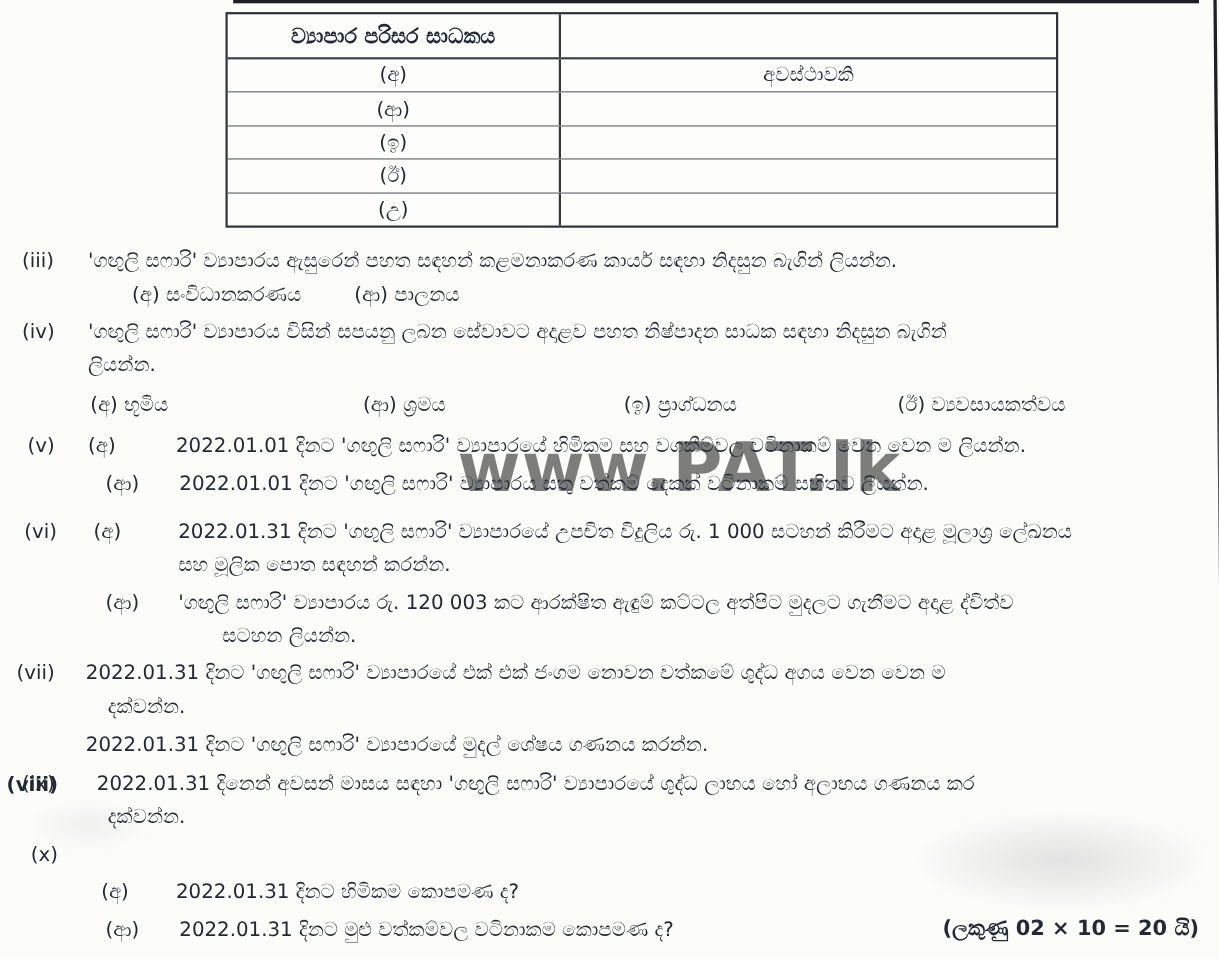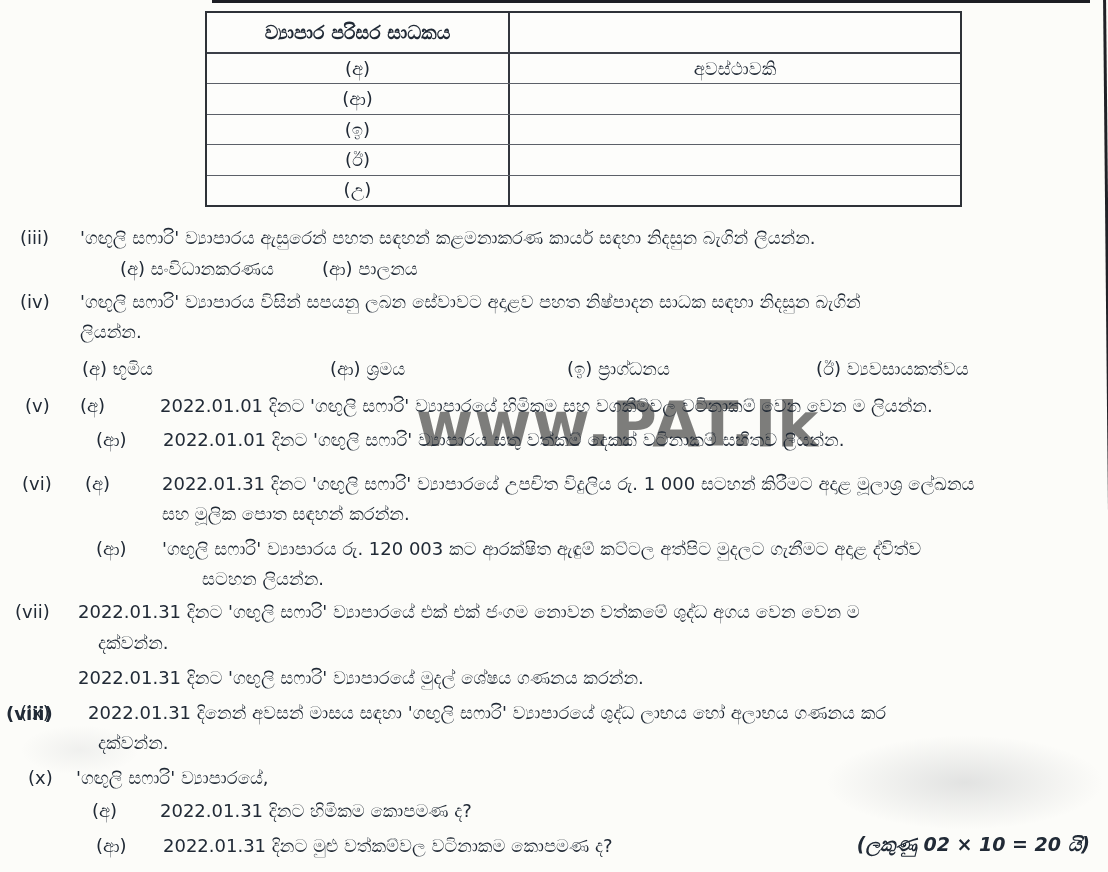--- a/index.html
+++ b/index.html
@@ -40,21 +40,21 @@
   .thead{height:39px;display:flex;border-bottom:2px solid #3c4048;}
   .trow{flex:1;display:flex;border-bottom:1px solid #5c6068;}
   .trow:last-child{border-bottom:none;}
   .cell-l{width:303px;border-right:2px solid #33363d;display:flex;align-items:center;justify-content:center;box-sizing:border-box;}
   .cell-r{flex:1;display:flex;align-items:center;justify-content:center;}
   .thead .cell-l{font-weight:bold;font-size:19px;}
   .trow .cell-l,.trow .cell-r{font-size:18px;}
 
   
   .ln{position:absolute;white-space:nowrap;font-size:18px;line-height:24px;z-index:2;}
-  .marks{font-weight:bold;font-size:19px;font-style:italic;}
+  .marks{font-weight:bold;font-size:19px;}
 </style>
 </head>
 <body>
 
 <div id="page">
 
   <div class="top-edge"></div>
   <div class="page-edge"></div>
   <div class="blotch b1"></div>
   <div class="blotch b2"></div>
@@ -120,21 +120,20 @@
   <div class="ln" style="left:98px;top:631px;">දක්වන්න.</div>
 
   <div class="ln" style="left:6px;top:702px;font-weight:bold;">(viii)</div>
   <div class="ln" style="left:78px;top:666px;">2022.01.31 දිනට 'ගඟුලි සෆාරි' ව්‍යාපාරයේ මුදල් ශේෂය ගණනය කරන්න.</div>
 
   <div class="ln" style="left:20px;top:701px;">(ix)</div>
   <div class="ln" style="left:88px;top:701px;">2022.01.31 දිනෙන් අවසන් මාසය සඳහා  'ගඟුලි සෆාරි' ව්‍යාපාරයේ ශුද්ධ ලාභය හෝ අලාභය ගණනය කර</div>
   <div class="ln" style="left:98px;top:731px;">දක්වන්න.</div>
 
   <div class="ln" style="left:28px;top:766px;">(x)</div>
-  <div class="ln" style="left:76px;top:766px;">'ගඟුලි සෆාරි' ව්‍යාපාරයේ,</div>
   <div class="ln" style="left:92px;top:799px;">(අ)</div>
   <div class="ln" style="left:160px;top:799px;">2022.01.31 දිනට හිමිකම කොපමණ ද?</div>
   <div class="ln" style="left:96px;top:834px;">(ආ)</div>
   <div class="ln" style="left:163px;top:834px;">2022.01.31 දිනට මුළු වත්කම්වල වටිනාකම කොපමණ ද?</div>
 
   <div class="ln marks" style="left:820px;top:832px;width:270px;text-align:right;">(ලකුණු 02 × 10 = 20 යි)</div>
 
 </div>
 
 </body></html>

